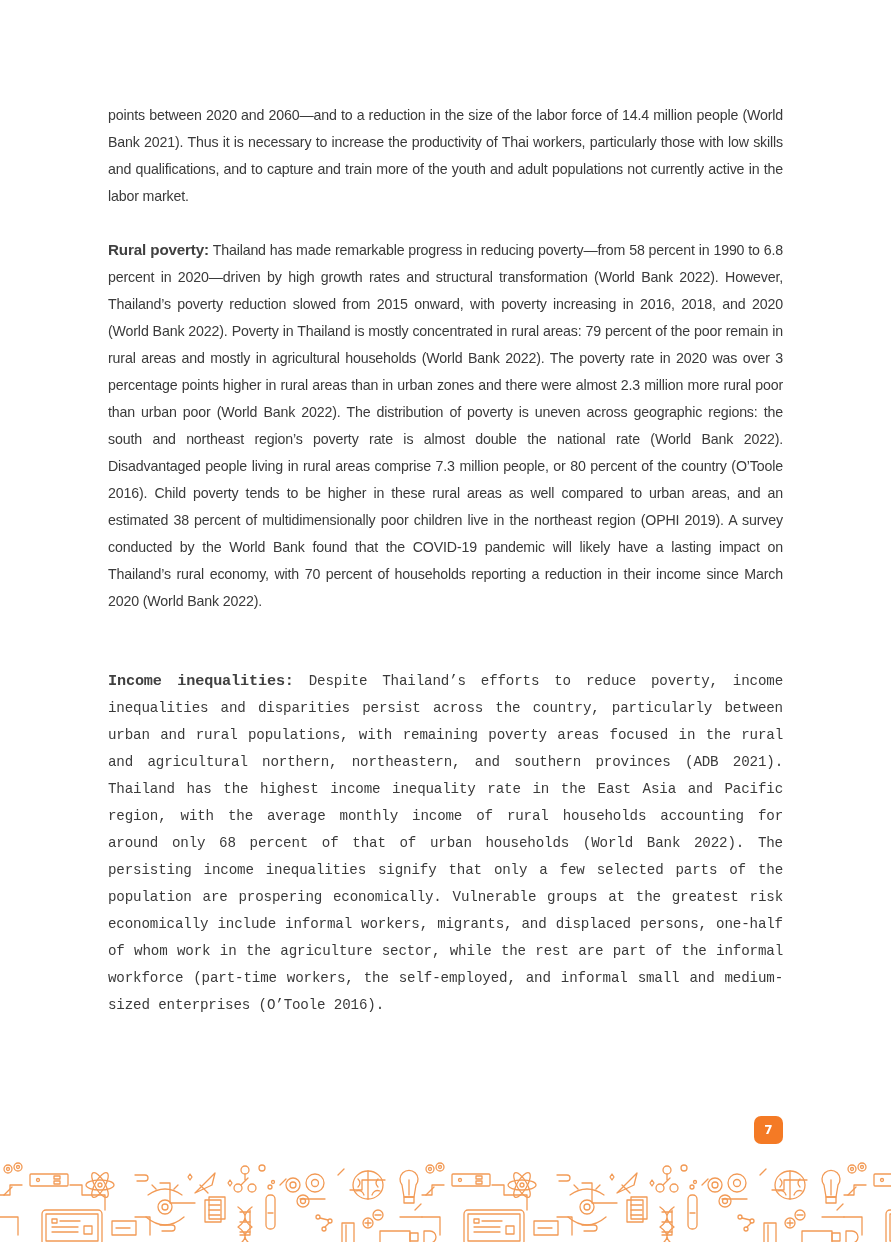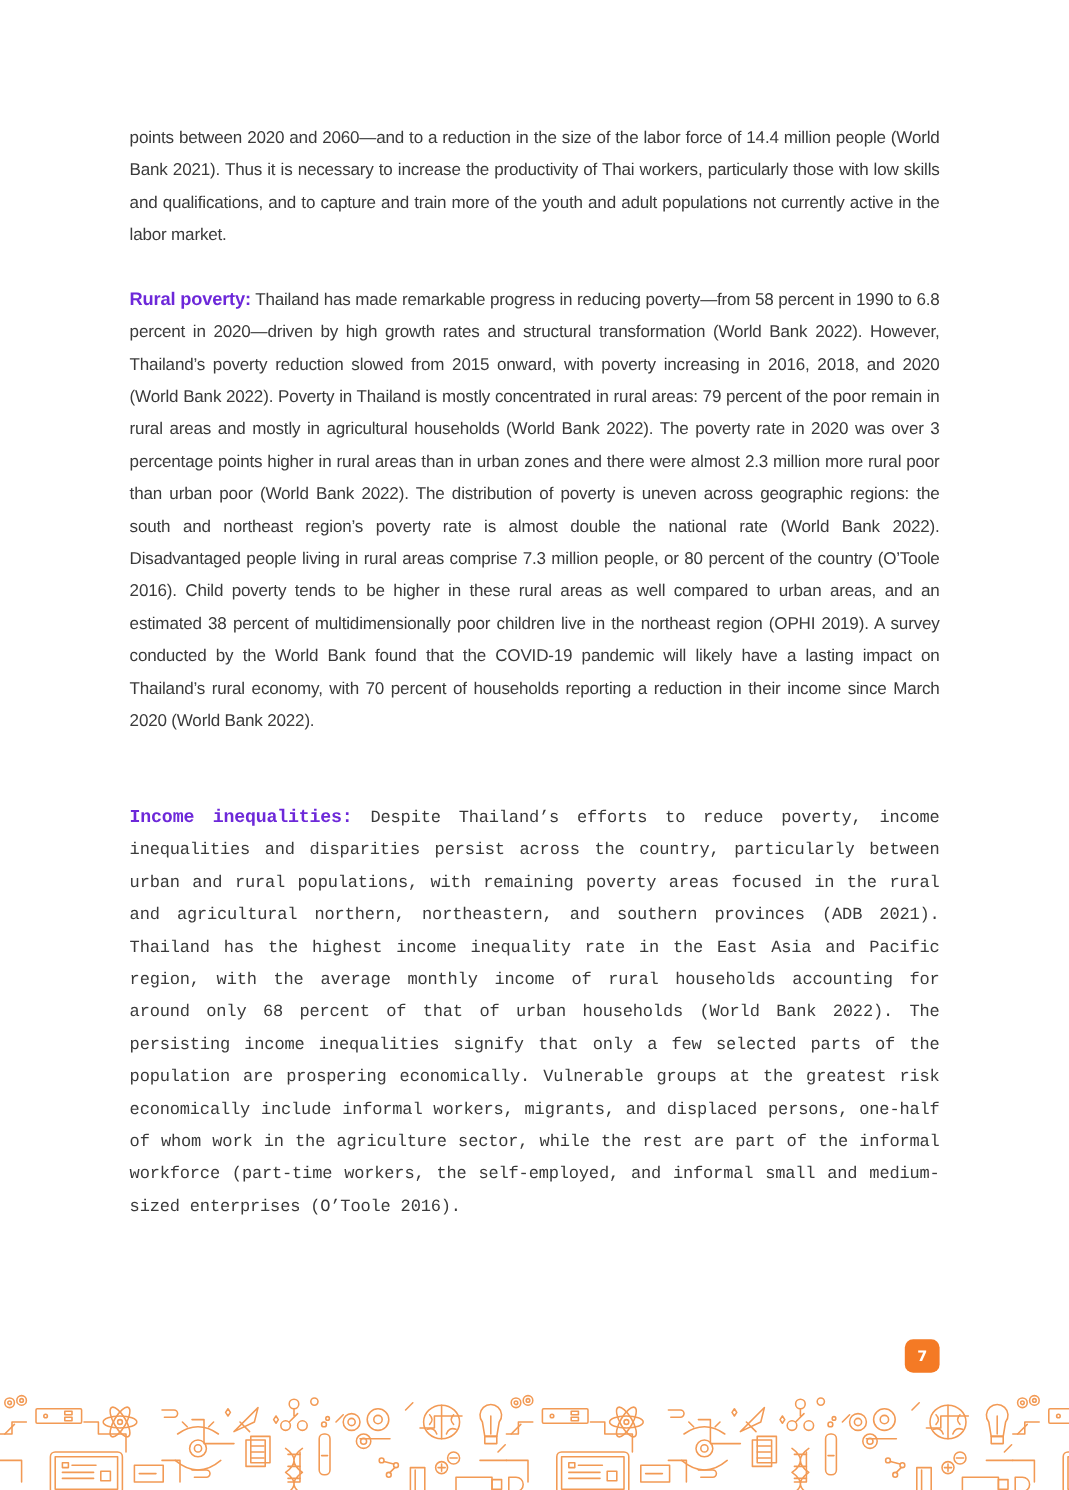--- a/index.html
+++ b/index.html
@@ -8,21 +8,21 @@
   .body-text {
     position: absolute; left: 108px; width: 675px;
     font-size: 14.2px; line-height: 27px; color: #3a3a3a;
     text-align: justify; letter-spacing: -0.15px;
     font-family: "Liberation Sans", "DejaVu Sans", sans-serif;
   }
   .body-text p { margin: 0; }
   .p1 { top: 101px; }
   .p2 { top: 236px; }
   .p3 { top: 668px; font-family: Liberation Mono, monospace; }
-  .lead { color: #6d28d9; font-weight: bold; font-size: 15.2px; }
+  .lead { color: #404040; font-weight: bold; font-size: 15.2px; }
   .page-num {
     position: absolute; left: 754px; top: 1116px; width: 29px; height: 28px;
     background: #f47a25; border-radius: 7px; color: #fff; font-weight: bold;
     font-size: 12px; display: flex; align-items: center; justify-content: center;
     font-family: "DejaVu Sans", sans-serif;
   }
   .footer { position: absolute; left: 0; top: 1155px; width: 891px; height: 87px; overflow: hidden; }
   .footer svg { position: absolute; top: 0; }
 </style>
 </head>

